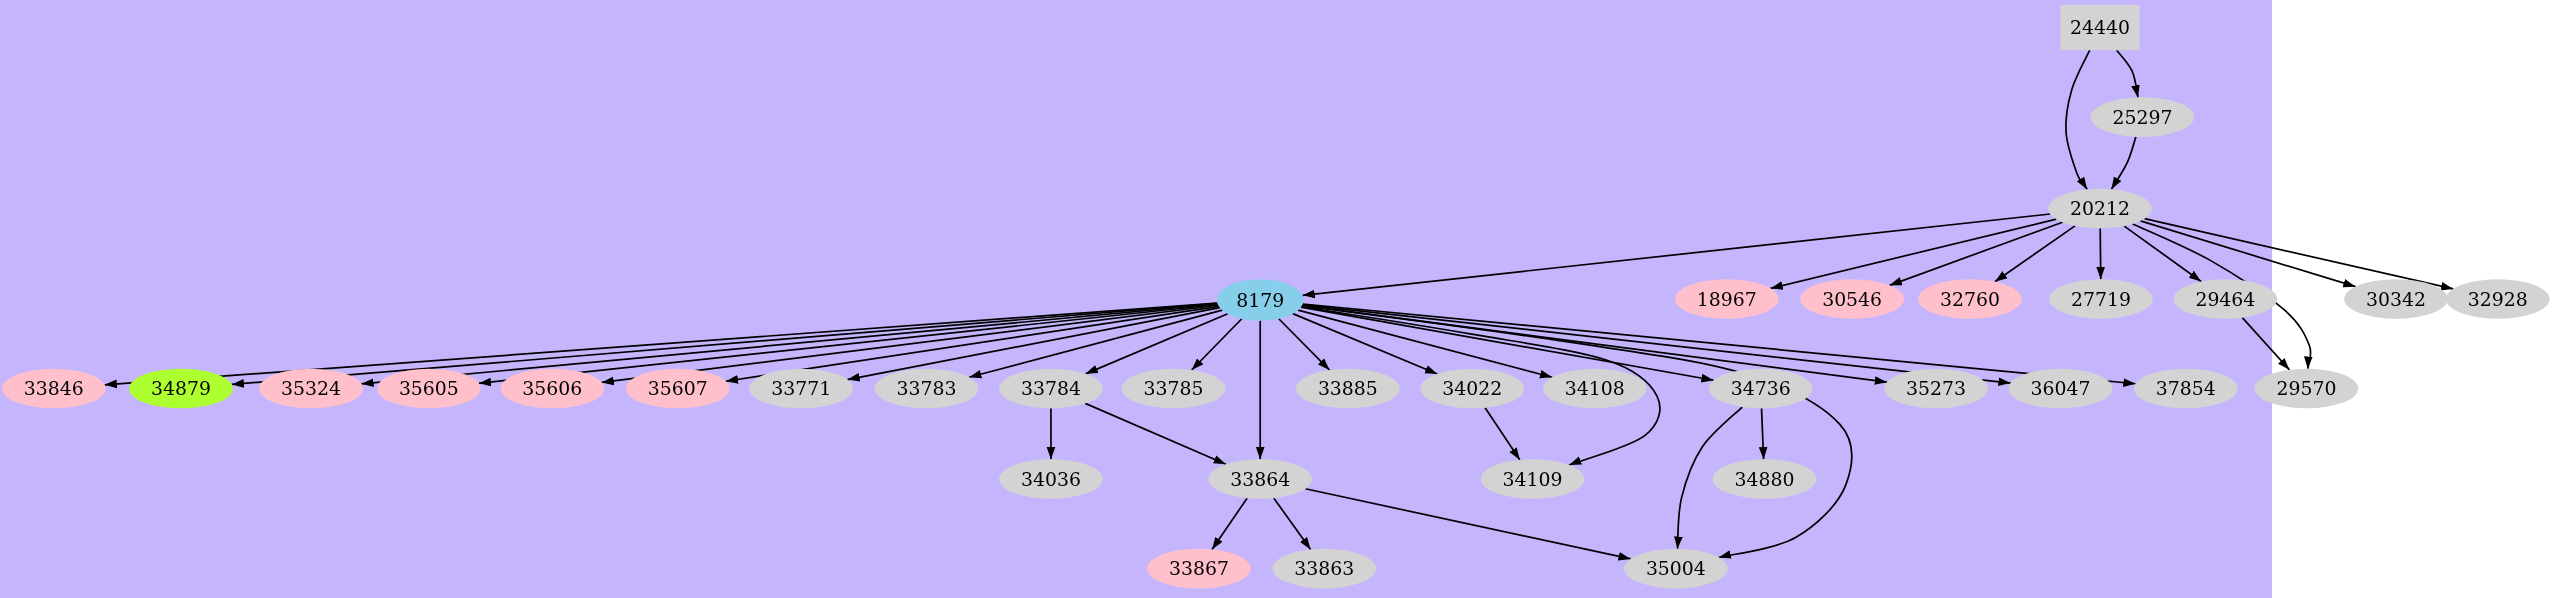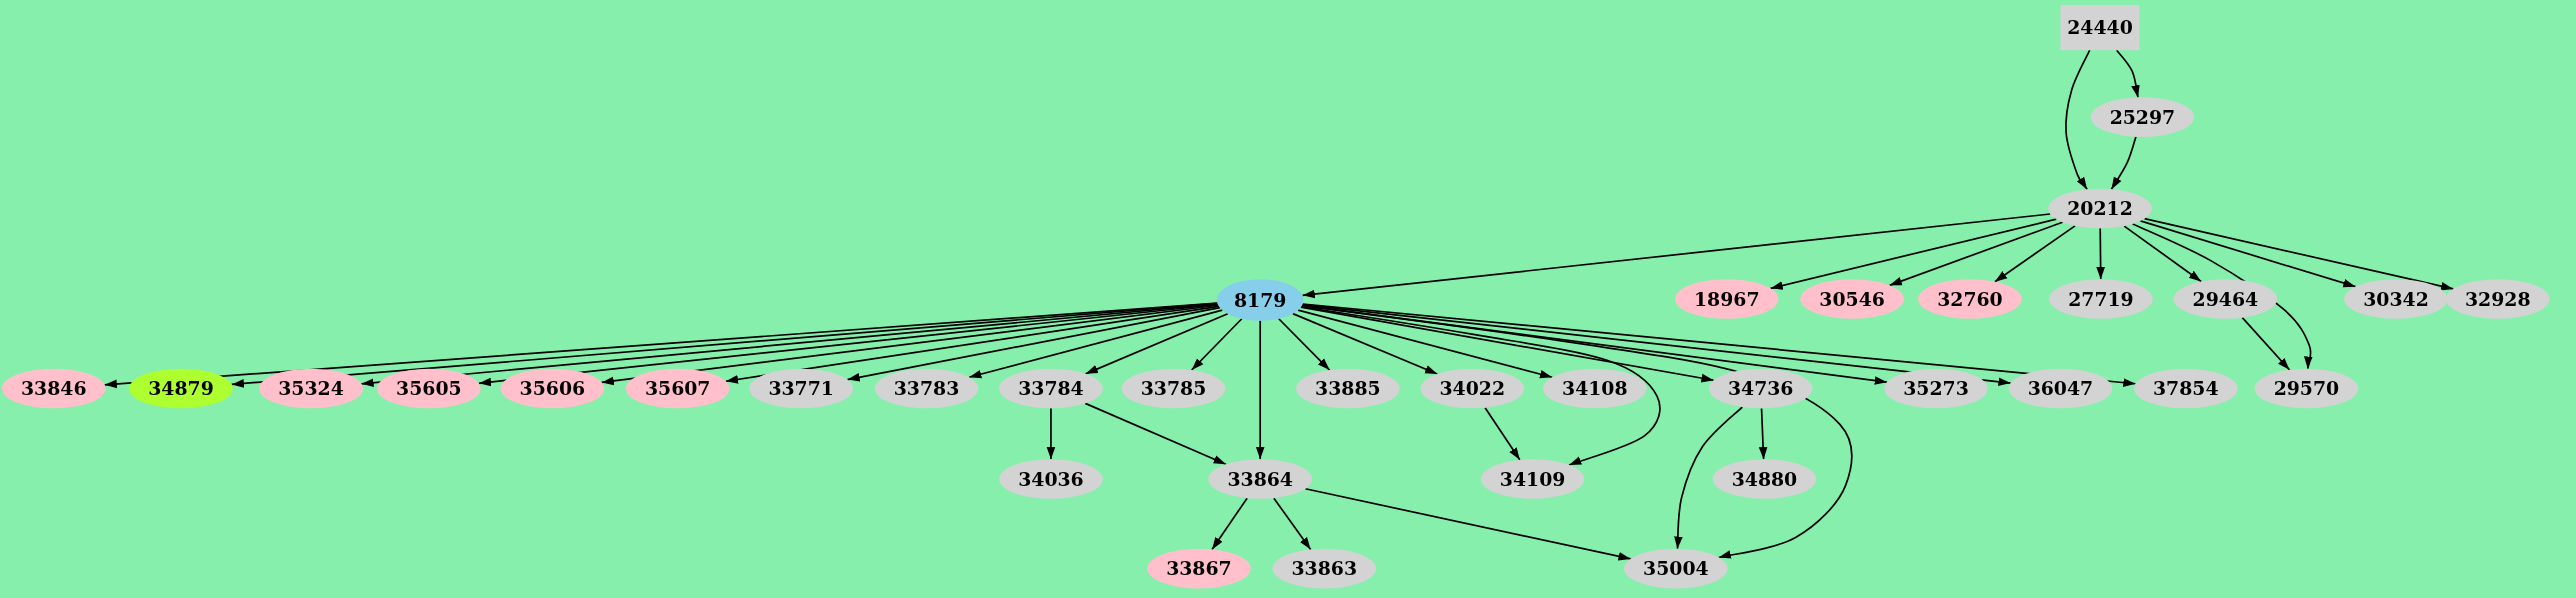--- a/index.html
+++ b/index.html
@@ -1,16 +1,16 @@
 <!DOCTYPE html>
 <html style="font-size:15px"><head>
 <meta charset="utf-8">
 <style>
   html,body{margin:0;padding:0;background:#ffffff;}
-  #graph-wrap{width:2576px;height:599px;position:relative;background:#86efac;font-weight:bold;}
+  #graph-wrap{width:2272px;height:599px;position:relative;background:#c4b5fd;}
   svg{display:block;}
   text.node-label{
     font-family:"DejaVu Serif","Liberation Serif",serif;
     font-size:20px;
     fill:#000000;
     text-anchor:middle;
   }
   path.edge{fill:none;stroke:#000000;stroke-width:1.8px;}
 </style>
 </head>

